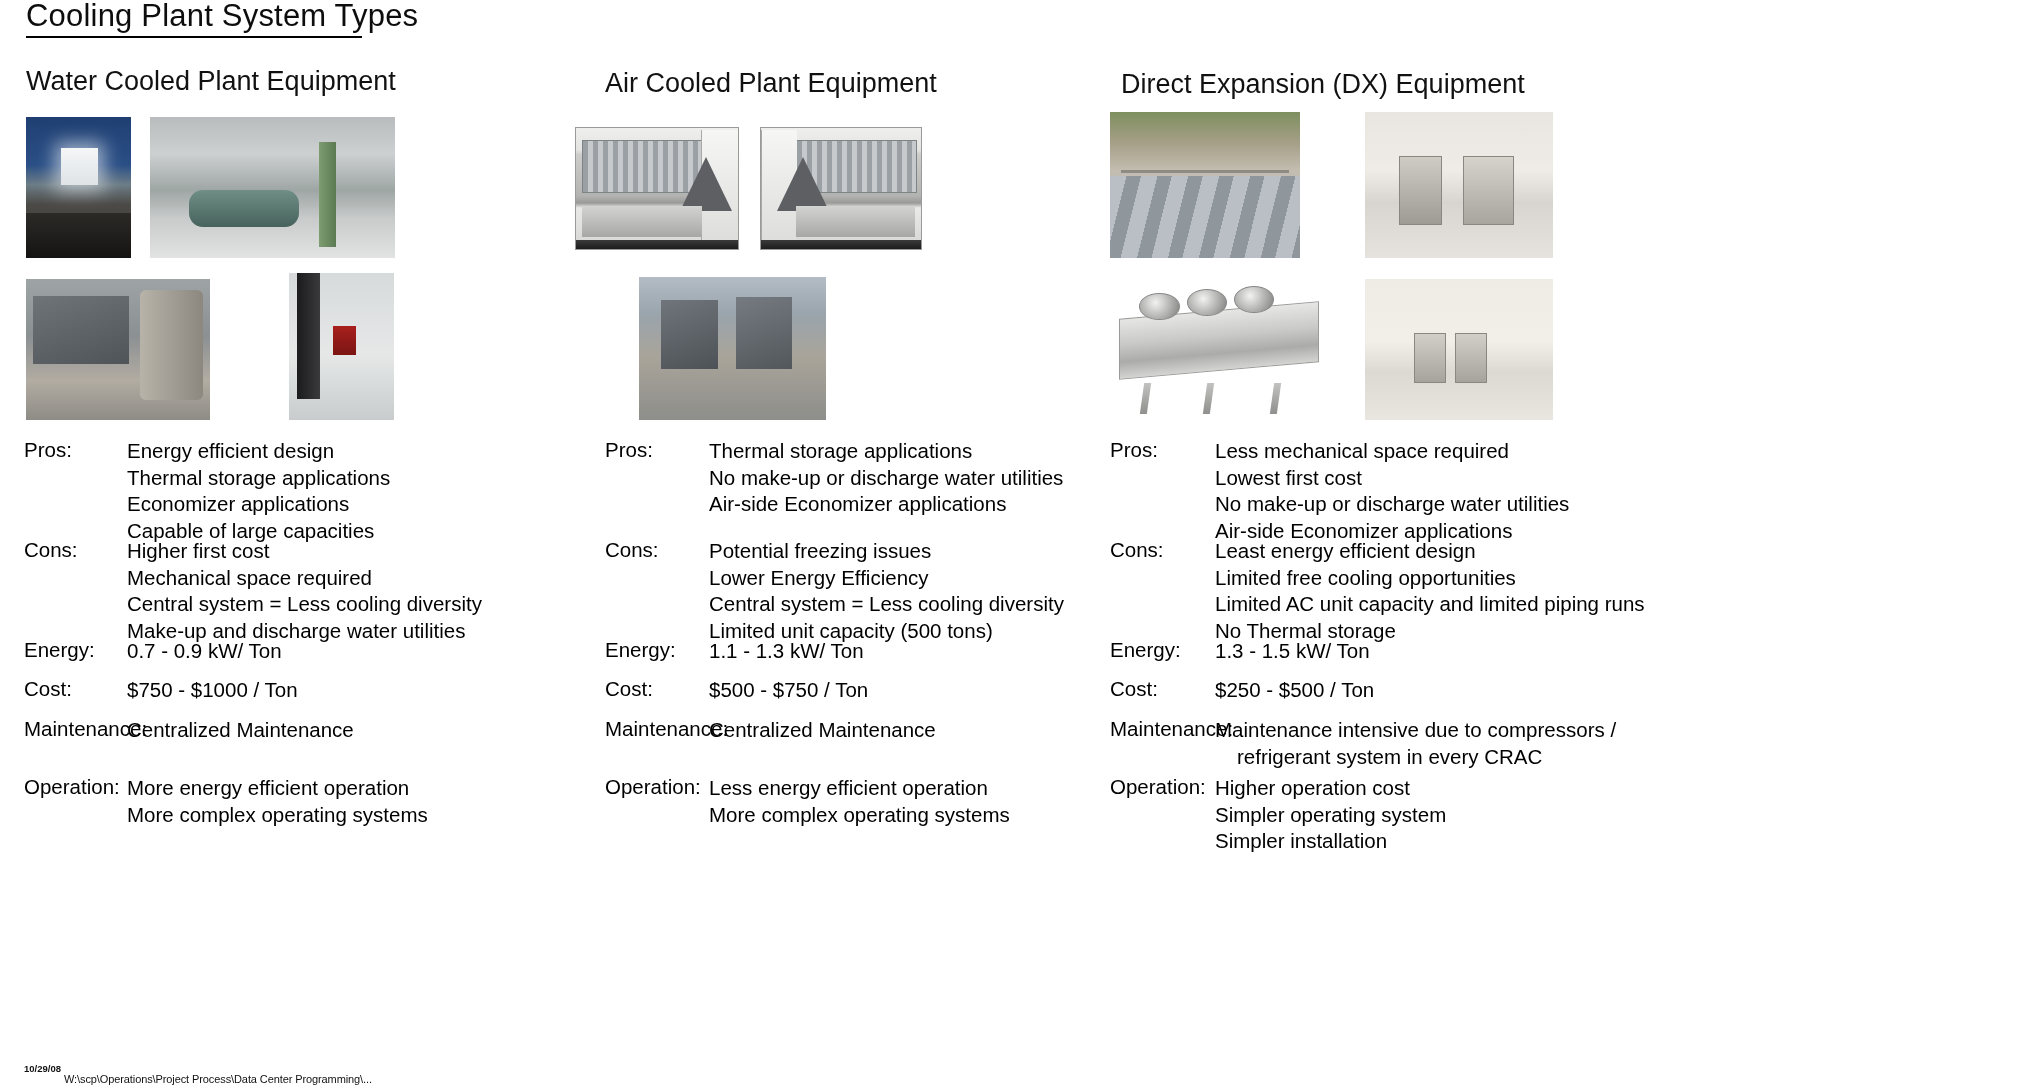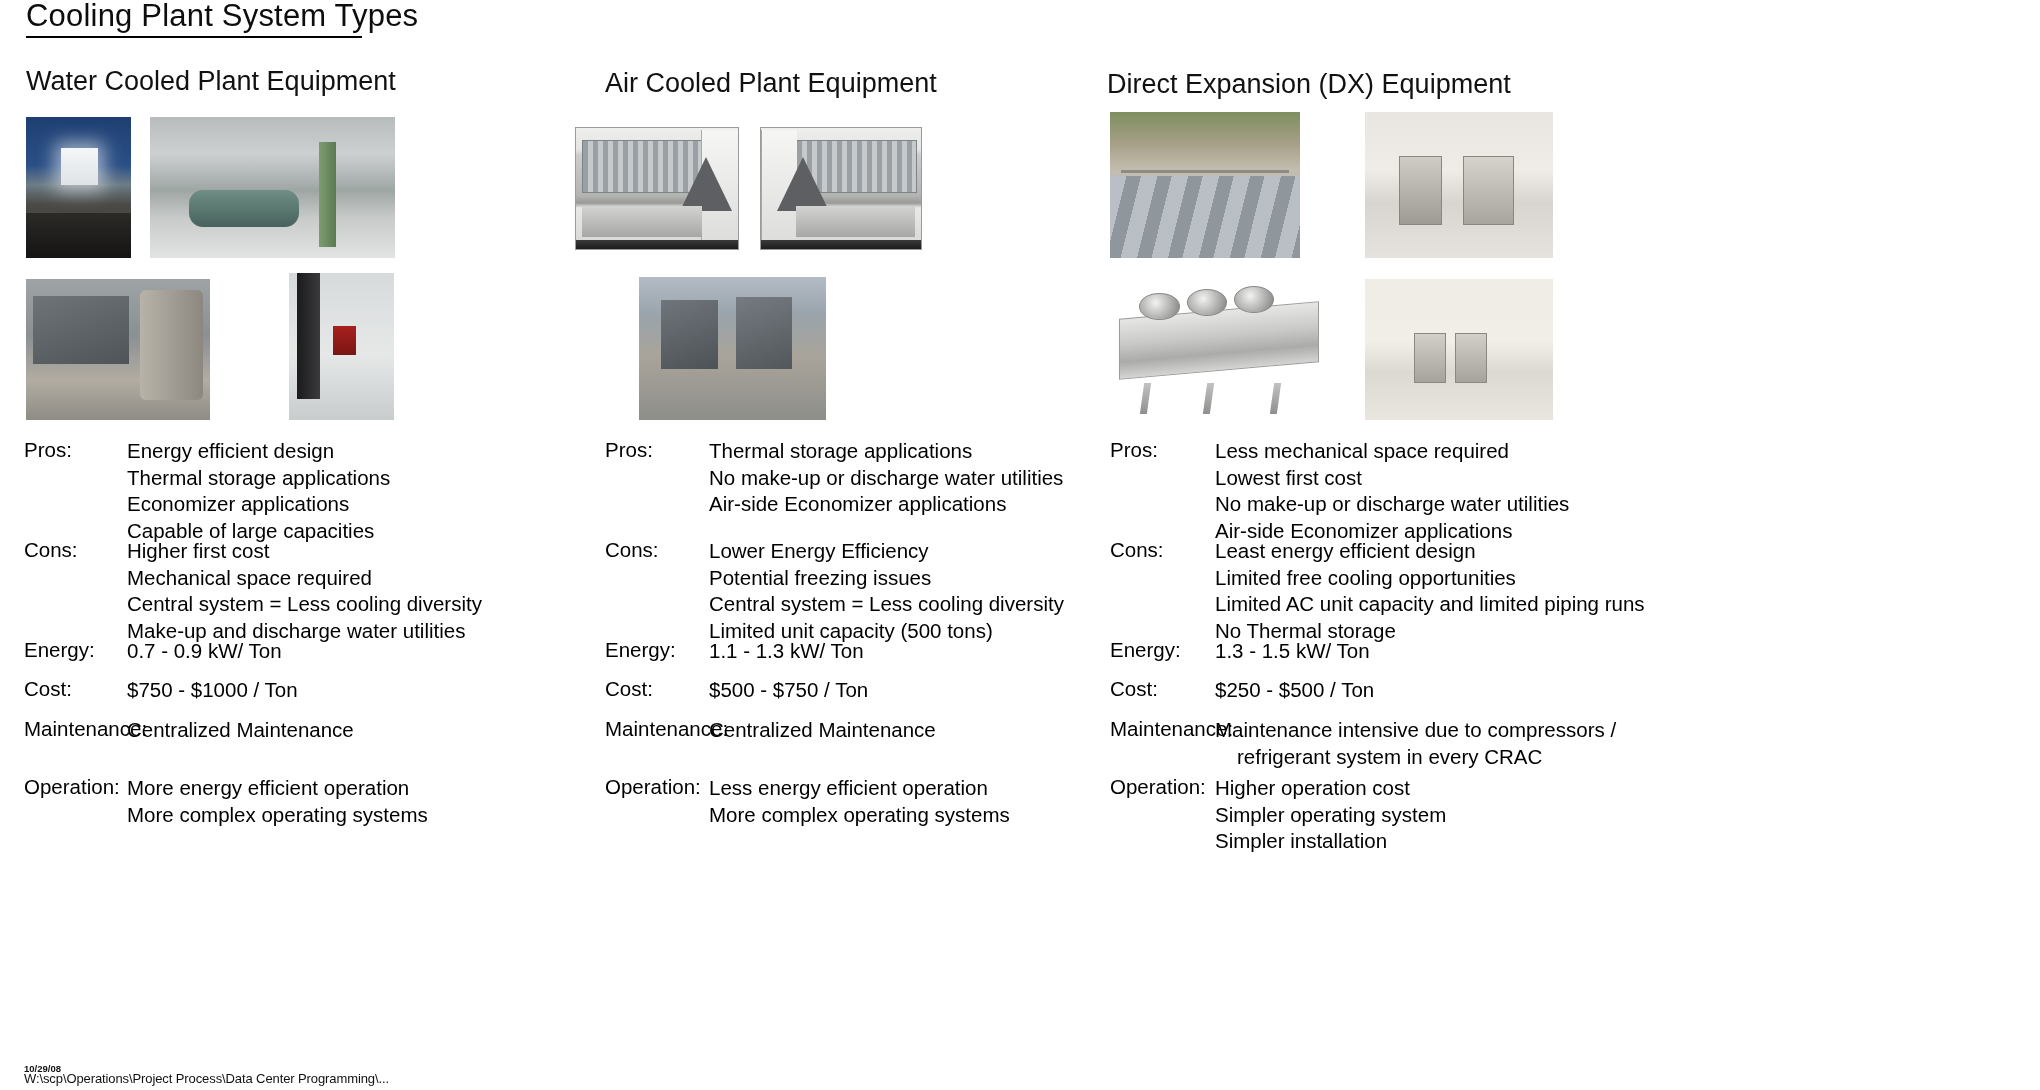--- a/index.html
+++ b/index.html
@@ -27,21 +27,21 @@
   .col{position:absolute;top:0;}
   .col-1{left:0;width:700px;}
   .col-2{left:580px;width:700px;}
   .col-3{left:1085px;width:955px;}
 
   .col-head{
     position:absolute;font-size:27px;font-weight:400;color:#111;white-space:nowrap;text-align:right;
   }
   .c1 .col-head{left:26px;top:66px;}
   .c2 .col-head{left:25px;top:68px;}
-  .c3 .col-head{left:22px;top:69px;}
+  .c3 .col-head{left:36px;top:69px;}
 
   
   .photo{position:absolute;overflow:hidden;background:#cfcfcf;}
 
   
   .ph-cooltower{
     background:
       linear-gradient(180deg,#1f3f72 0%,#2a4f86 34%,#6d7d87 48%,#4b4a46 62%,#3a3833 100%);
   }
   .ph-cooltower:before{
@@ -196,21 +196,21 @@
   }
   .row .vals{position:absolute;top:0;}
   .row .vals div{
     font-size:20.5px;line-height:26.5px;white-space:nowrap;color:#000;
   }
   .row .vals div.indent{padding-left:22px;}
 
   
   .footer{position:absolute;left:24px;bottom:6px;}
   .footer .date{font-size:9.5px;line-height:11px;font-weight:bold;color:#111;}
-  .footer .path{font-size:13px;line-height:10px;color:#111;letter-spacing:-.1px;}
+  .footer .path{font-size:11px;line-height:10px;color:#111;letter-spacing:-.1px;margin-left:40px;}
 </style>
 </head>
 <body>
 
 <div class="slide">
 
   <div class="slide-title">Cooling Plant System Types</div>
   <div class="title-rule"></div>
 
   <div class="col col-1 c1">
@@ -301,22 +301,22 @@
         <div class="vals" style="left:129px;">
           <div>Thermal storage applications</div>
           <div>No make-up or discharge water utilities</div>
           <div>Air-side Economizer applications</div>
         </div>
       </div>
 
       <div class="row" style="left:0;top:538px;">
         <div class="lbl" style="left:25px;">Cons:</div>
         <div class="vals" style="left:129px;">
+          <div>Potential freezing issues</div>
           <div>Lower Energy Efficiency</div>
-          <div>Potential freezing issues</div>
           <div>Central system = Less cooling diversity</div>
           <div>Limited unit capacity (500 tons)</div>
         </div>
       </div>
 
       <div class="row" style="left:0;top:638px;">
         <div class="lbl" style="left:25px;">Energy:</div>
         <div class="vals" style="left:129px;">
           <div>1.1 - 1.3 kW/ Ton</div>
         </div>

